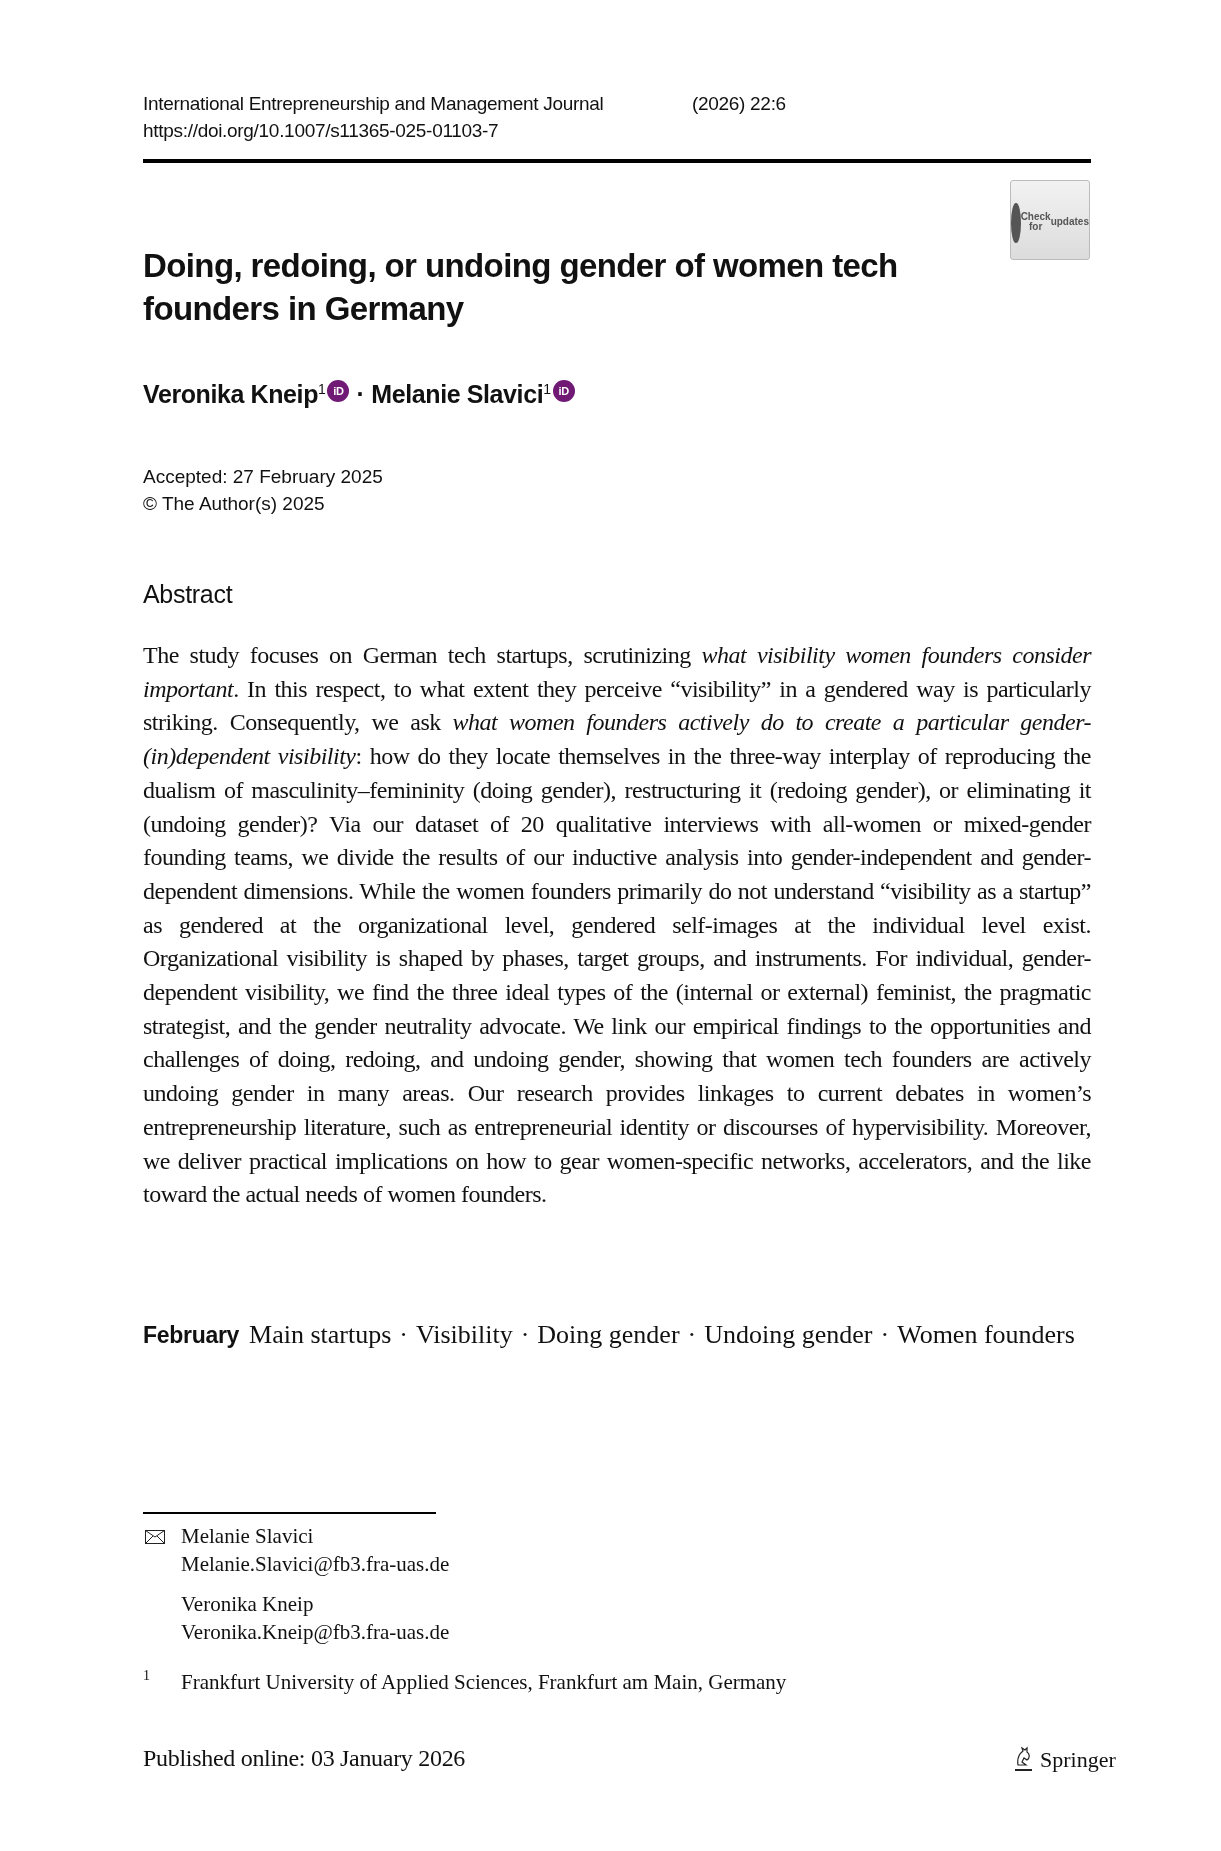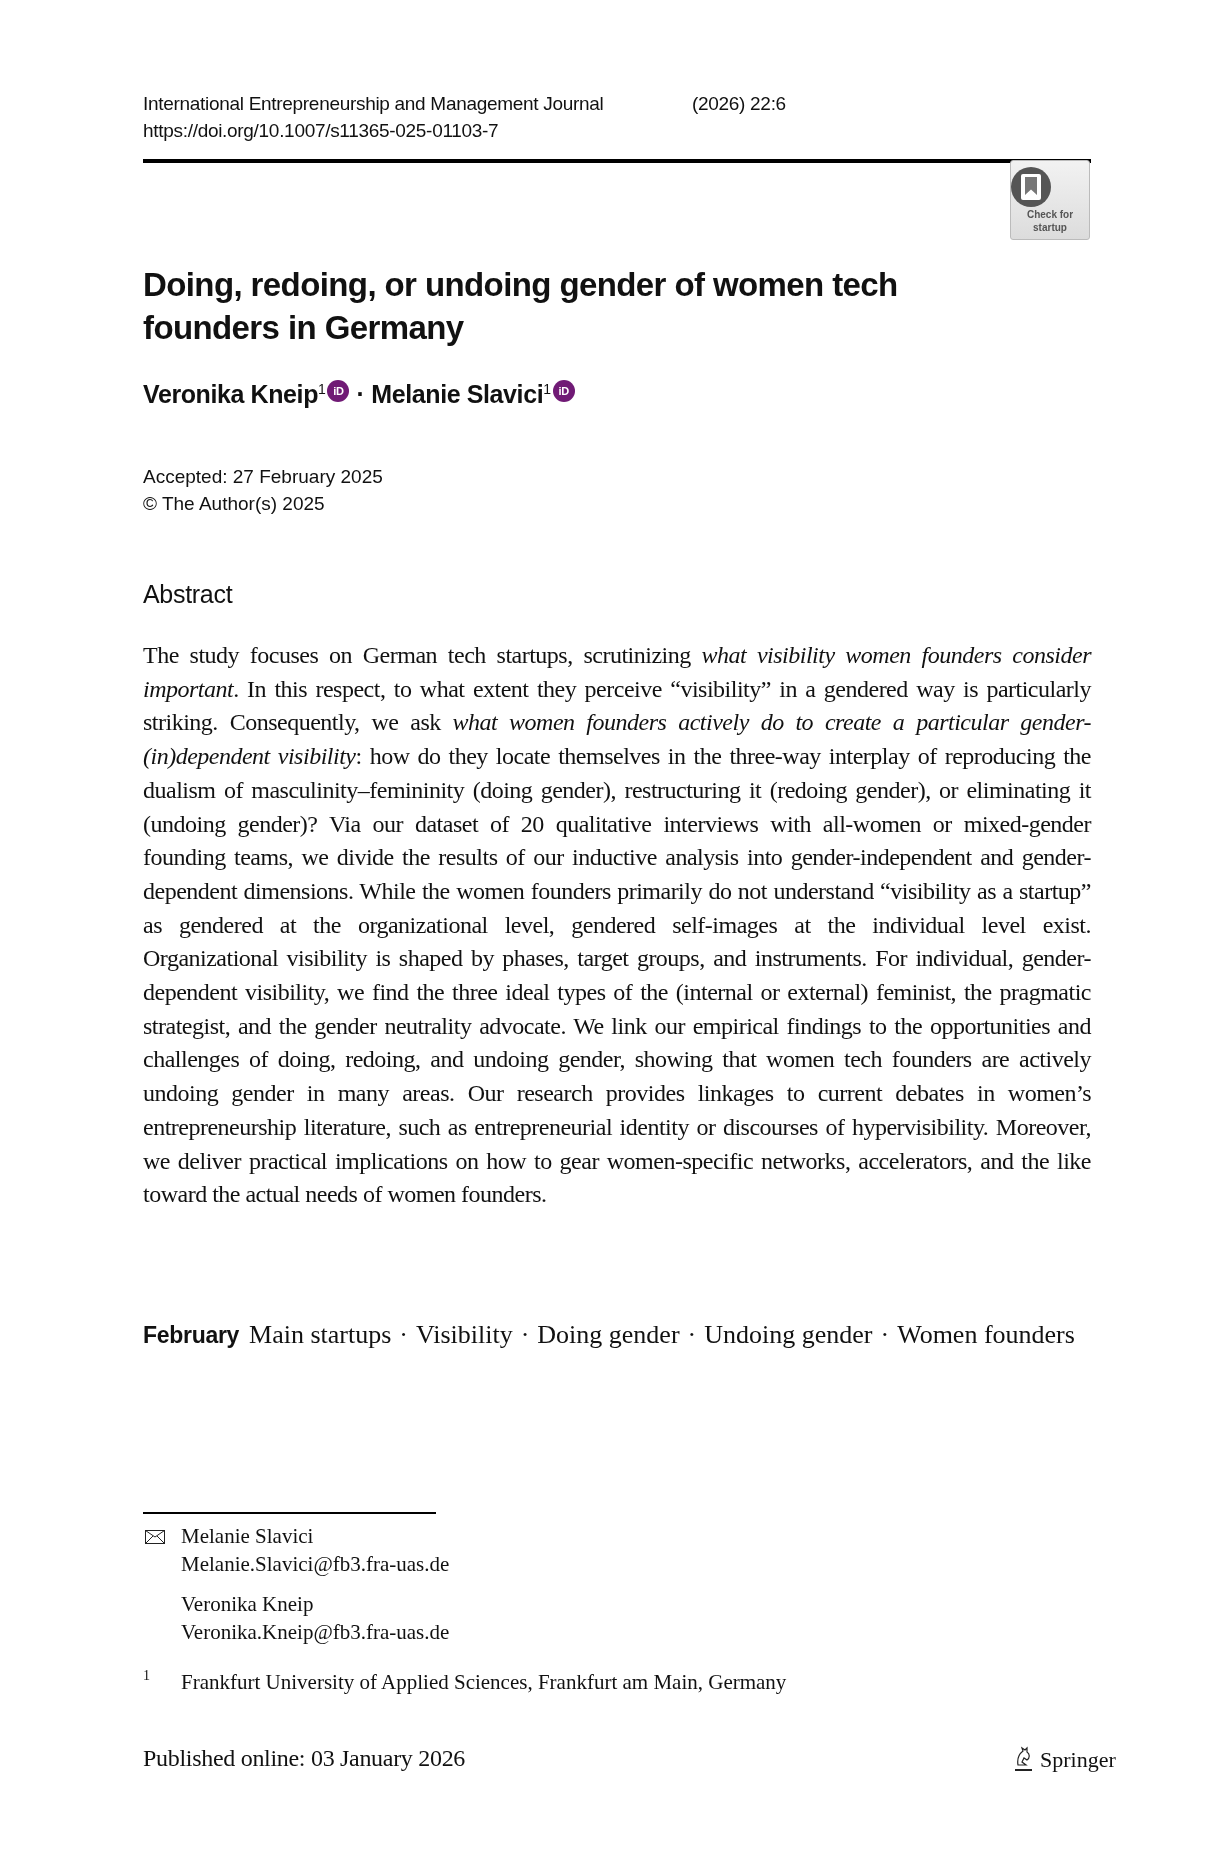--- a/index.html
+++ b/index.html
@@ -6,28 +6,28 @@
   body { width: 1221px; height: 1851px; position: relative; overflow: hidden; color: #111; }
   .sans { font-family: "Liberation Sans", "DejaVu Sans", sans-serif; }
   .serif { font-family: "Liberation Serif", "DejaVu Serif", serif; }
   .abs { position: absolute; }
 
   #journal-line { left: 143px; top: 93px; font-size: 19px; letter-spacing: -0.3px; }
   #journal-vol { left: 692px; top: 93px; font-size: 19px; letter-spacing: -0.3px; }
   #doi-line { left: 143px; top: 120px; font-size: 19px; letter-spacing: -0.3px; }
   #header-rule { left: 143px; top: 159px; width: 948px; height: 4px; background: #000; }
 
-  #check-badge { left: 1010px; top: 160px; width: 78px; height: 78px; border: 1px solid #bbb; border-radius: 3px;
-    background: linear-gradient(#f2f2f2,#dcdcdc); display:flex; flex-direction:column; }
+  #check-badge { left: 1010px; top: 180px; width: 78px; height: 78px; border: 1px solid #bbb; border-radius: 3px;
+    background: linear-gradient(#f2f2f2,#dcdcdc); display:flex; flex-direction:row; align-items:center; }
   #check-badge .circle { width: 40px; height: 40px; border-radius: 50%; background: #555; margin-top: 6px; position: relative; overflow: hidden; }
   #check-badge .circle::before { content:""; position:absolute; left:10px; top:7px; width:20px; height:26px; background:#fff; border-radius:2px; }
   #check-badge .circle::after { content:""; position:absolute; left:14px; top:10px; width:12px; height:18px; background:#777; clip-path: polygon(0 0,100% 0,100% 100%,50% 70%,0 100%); }
   #check-badge .txt { font-size: 10px; font-weight: bold; color: #555; line-height: 10px; text-align:center; margin-top: 3px; }
 
-  #title { left: 143px; top: 263px; width: 800px; font-size: 33px; font-weight: bold; line-height: 43px; letter-spacing: -0.6px; color: #111; }
+  #title { left: 143px; top: 244px; width: 800px; font-size: 33px; font-weight: bold; line-height: 43px; letter-spacing: -0.6px; color: #111; }
 
   #authors { left: 143px; top: 380px; font-size: 25px; font-weight: bold; letter-spacing: -0.4px; display:flex; align-items:center; }
   .sup { font-size: 14px; vertical-align: super; font-weight: normal; position: relative; top: -6px; }
   .orcid { display:inline-flex; width: 22px; height: 22px; border-radius: 50%; background: #701a75; color:#fff;
     font-size: 11px; font-weight: bold; align-items:center; justify-content:center; margin-left: 2px; position: relative; top: -4px; }
   .sep { margin: 0 7px; }
 
   #accepted { left: 143px; top: 466px; font-size: 19px; }
   #copyright { left: 143px; top: 493px; font-size: 19px; }
 
@@ -52,21 +52,21 @@
 <body>
 
 <div class="abs sans" id="journal-line">International Entrepreneurship and Management Journal</div>
 <div class="abs sans" id="journal-vol">(2026) 22:6</div>
 <div class="abs sans" id="doi-line">https://doi.org/10.1007/s11365-025-01103-7</div>
 <div class="abs" id="header-rule"></div>
 
 <div class="abs sans" id="check-badge">
   <div class="circle"></div>
   <div class="txt">Check for</div>
-  <div class="txt">startup</div>
+  <div class="txt">updates</div>
 </div>
 
 <div class="abs sans" id="title">Doing, redoing, or undoing gender of women tech founders in Germany</div>
 
 <div class="abs sans" id="authors">
   <span>Veronika Kneip</span>
     <span class="sup">1</span>
     <span class="orcid">iD</span>
   <span class="sep">·</span>
   <span>Melanie Slavici</span>

